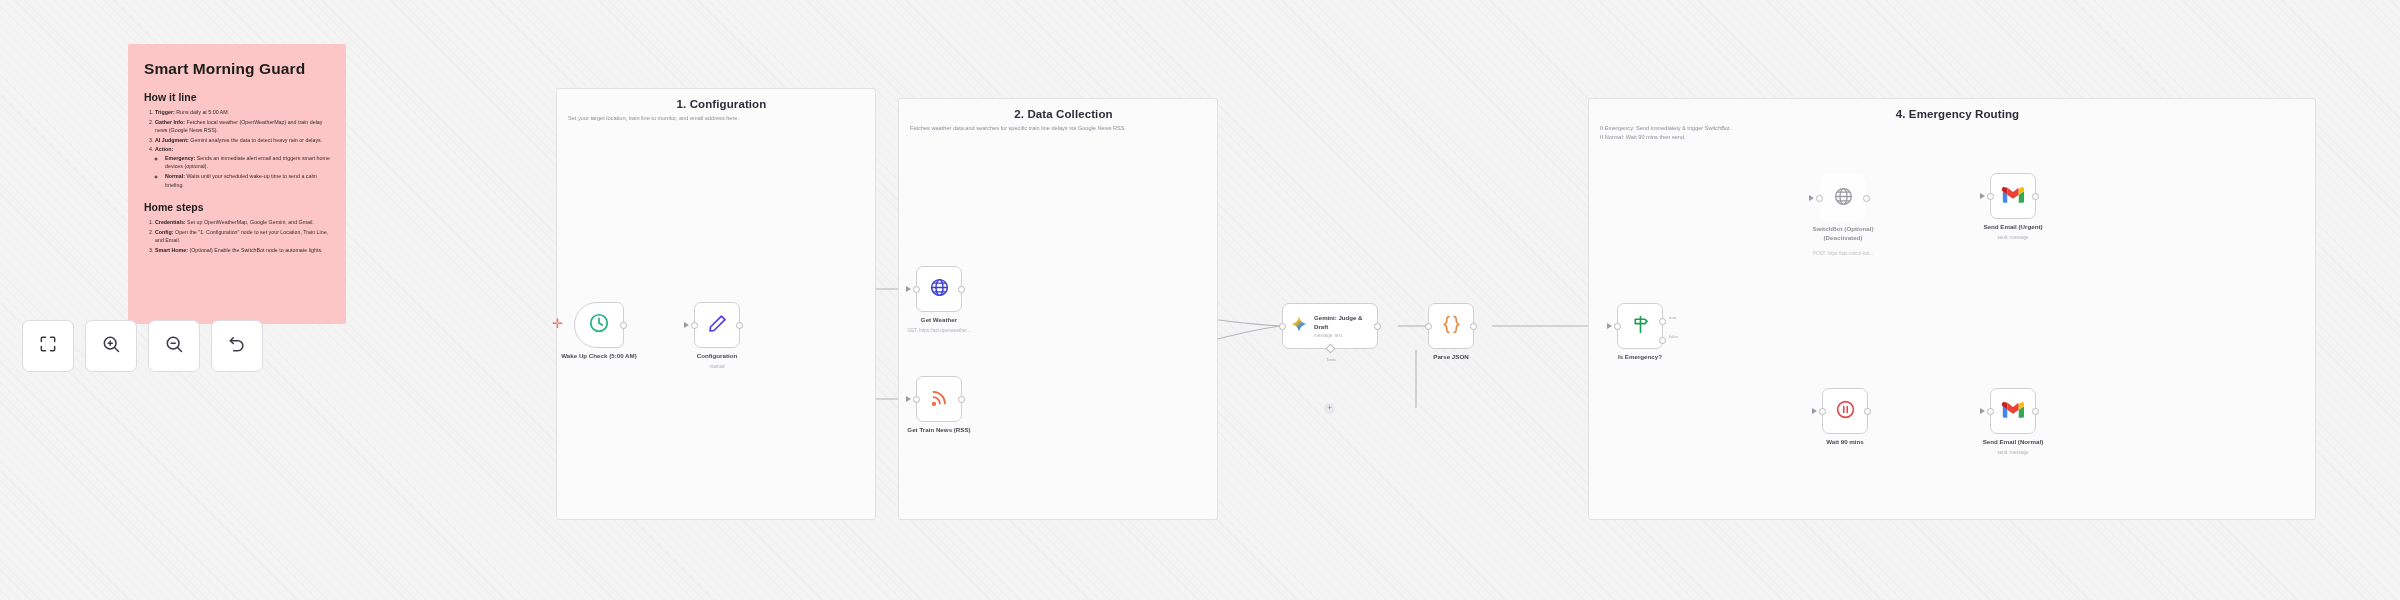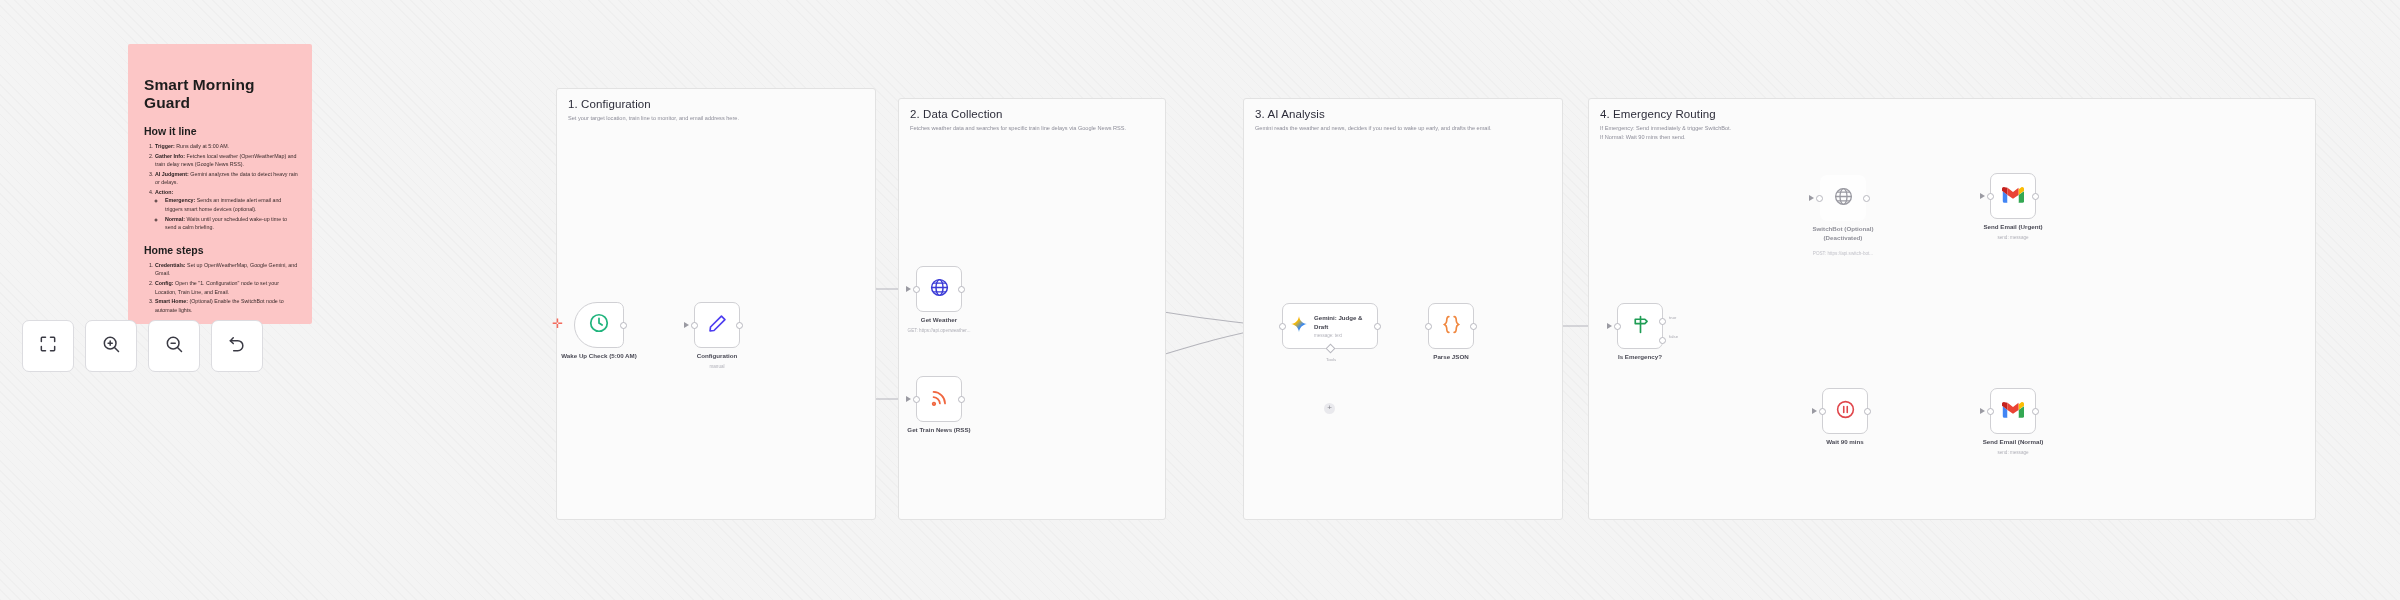--- a/index.html
+++ b/index.html
@@ -8,38 +8,38 @@
     font-family: "Liberation Sans", sans-serif;
     background-color: #f4f4f4;
     background-image:
       repeating-linear-gradient(45deg, rgba(0,0,0,0.018) 0px, rgba(0,0,0,0.018) 1px, transparent 1px, transparent 7px);
     position: relative;
   }
   #canvas { position: absolute; inset: 0; }
 
   
   .sticky {
-    position: absolute; left: 128px; top: 44px; width: 184px; height: 280px;
-    background: #fcc6c6; border-radius: 2px; padding: 32px 14px 10px 16px;
+    position: absolute; left: 128px; top: 44px; width: 218px; height: 280px;
+    background: #fcc6c6; border-radius: 2px; padding: 16px 14px 10px 16px;
     color: #2b2b2b; overflow: hidden;
   }
   .sticky h1 { font-size: 15.5px; font-weight: bold; letter-spacing: .1px; margin-bottom: 13px; color:#1d1d1d;}
   .sticky h2 { font-size: 10.5px; font-weight: bold; margin: 0 0 5px 0; color:#1d1d1d;}
   .sticky h2.second { margin-top: 12px; }
   .sticky ol { margin: 0 0 0 11px; padding: 0; }
   .sticky ol li { font-size: 5.3px; line-height: 1.62; margin-bottom: 1px; color:#3a2b2b; }
   .sticky ul { list-style: circle; margin: 0 0 0 10px; padding: 0; }
   .sticky ul li { font-size: 5.3px; line-height: 1.62; color:#3a2b2b; }
   .sticky b { font-weight: bold; color:#241b1b; }
 
   
   .panel {
     position: absolute; background: #fbfbfb; border: 1px solid #e2e2e2; border-radius: 3px;
   }
-  .panel .ptitle { font-size: 11.5px; font-weight: normal; color: #2d2d3a; padding: 9px 0 0 11px; letter-spacing: .1px;}
+  .panel .ptitle { font-size: 11.5px; font-weight: bold; color: #2d2d3a; padding: 9px 0 0 11px; letter-spacing: .1px; text-align: center;}
   .panel .pdesc  { font-size: 5.6px; color: #8d8d99; padding: 4px 14px 0 11px; line-height: 1.65; }
 
   
   .node { position: absolute; }
   .nbox {
     width: 46px; height: 46px; background: #fff; border: 1px solid #d0d0d4;
     border-radius: 7px; display: flex; align-items: center; justify-content: center;
     position: relative;
   }
   .nbox.trigger { border-radius: 24px 7px 7px 24px; width: 50px; }
@@ -142,27 +142,23 @@
       <li><b>Credentials:</b><span> Set up OpenWeatherMap, Google Gemini, and Gmail.</span></li>
       <li><b>Config:</b><span> Open the "1. Configuration" node to set your Location, Train Line, and Email.</span></li>
       <li><b>Smart Home:</b><span> (Optional) Enable the SwitchBot node to automate lights.</span></li>
     </ol>
   </div>
 
   <div class="panel" style="left:556px; top:88px; width:320px; height:432px;">
     <div class="ptitle">1. Configuration</div>
     <div class="pdesc">Set your target location, train line to monitor, and email address here.</div>
   </div>
-  <div class="panel" style="left:898px; top:98px; width:268px; height:422px;">
+  <div class="panel" style="left:898px; top:98px; width:320px; height:422px;">
     <div class="ptitle">2. Data Collection</div>
     <div class="pdesc">Fetches weather data and searches for specific train line delays via Google News RSS.</div>
-  </div>
-  <div class="panel" style="left:1243px; top:98px; width:320px; height:422px;">
-    <div class="ptitle">3. AI Analysis</div>
-    <div class="pdesc">Gemini reads the weather and news, decides if you need to wake up early, and drafts the email.</div>
   </div>
   <div class="panel" style="left:1588px; top:98px; width:728px; height:422px;">
     <div class="ptitle">4. Emergency Routing</div>
     <div class="pdesc" style="white-space:pre-line;">If Emergency: Send immediately &amp; trigger SwitchBot.
 If Normal: Wait 90 mins then send.</div>
   </div>
 
   <div class="node" style="left:574px; top:302px;">
     <div class="plusmark" style="left:-22px; top:14px;">✛</div>
     <div class="nbox trigger">

